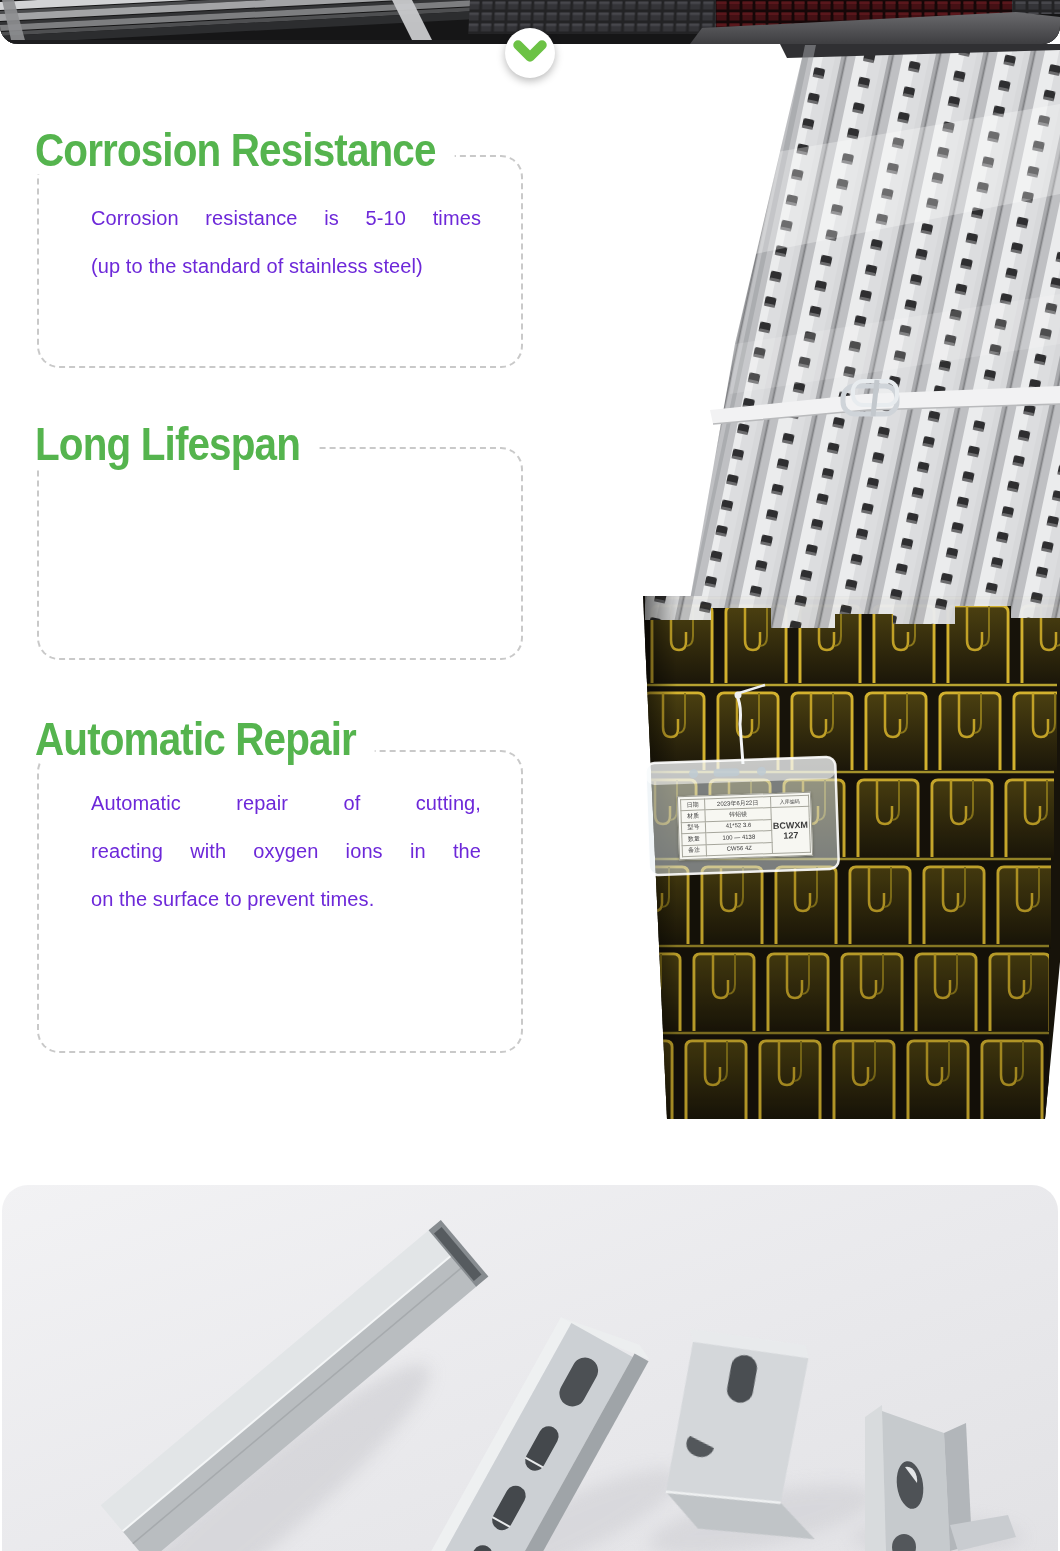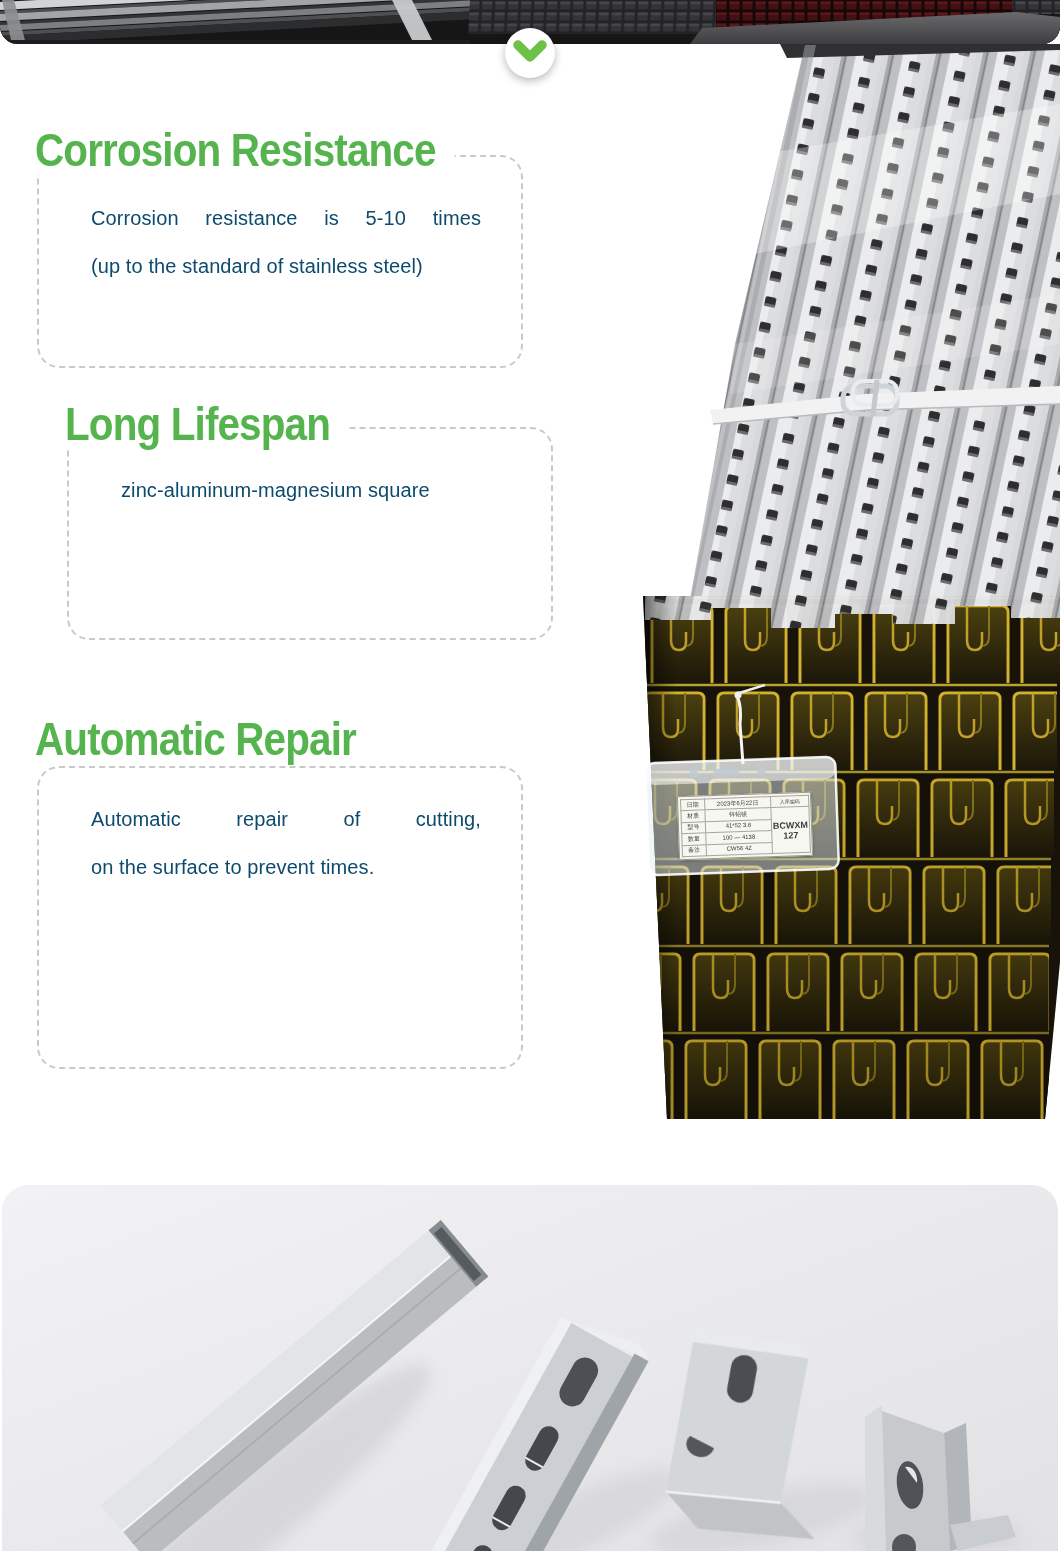--- a/index.html
+++ b/index.html
@@ -35,21 +35,21 @@
     padding-right:22px; transform:scaleX(0.86); transform-origin:left center;
     white-space:nowrap;
   }
   .dash-box {
     position:absolute; left:2px; width:486px; z-index:1;
     border:2px dashed #c9c9c9; border-radius:22px; background:#ffffff;
   }
   .txt { padding:37px 44px 0 52px; }
   .txt.tight { padding-top:27px; }
   .line {
-    font-size:20px; line-height:48px; color:#0c4a6e;
+    font-size:20px; line-height:48px; color:#6d28d9;
     width:390px; letter-spacing:0.1px; white-space:nowrap;
   }
   .line.j { white-space:normal; text-align:justify; text-align-last:justify; }
 
   
   .rails-photo { position:absolute; left:615px; top:44px; width:445px; height:1082px; z-index:2; }
 
   
   .label-card {
     position:absolute; left:678px; top:794px; width:134px; height:64px;
@@ -266,34 +266,34 @@
   <section class="sec" style="top:126px;">
     <h2>Corrosion Resistance</h2>
     <div class="dash-box" style="top:29px; height:213px;">
       <div class="txt">
         <p class="line j">Corrosion resistance is 5-10 times</p>
         <p class="line">(up to the standard of stainless steel)</p>
       </div>
     </div>
   </section>
 
-  <section class="sec" style="top:400px;margin-left:30px;">
+  <section class="sec" style="top:420px;">
     <h2>Long Lifespan</h2>
     <div class="dash-box" style="top:27px; height:213px;">
       <div class="txt">
-        <p class="line">zinc-aluminum-magnesium square</p>
       </div>
     </div>
   </section>
 
   <section class="sec" style="top:715px;">
     <h2>Automatic Repair</h2>
-    <div class="dash-box" style="top:51px; height:303px;">
+    <div class="dash-box" style="top:35px; height:303px;">
       <div class="txt tight">
         <p class="line j">Automatic repair of cutting,</p>
+        <p class="line j">reacting with oxygen ions in the</p>
         <p class="line">on the surface to prevent times.</p>
       </div>
     </div>
   </section>
 
   <div class="parts-photo">
     <svg width="1056" height="366" viewBox="0 0 1056 366">
       <defs>
         <filter id="soft" x="-40%" y="-40%" width="180%" height="180%">
           <feGaussianBlur stdDeviation="8"></feGaussianBlur>

